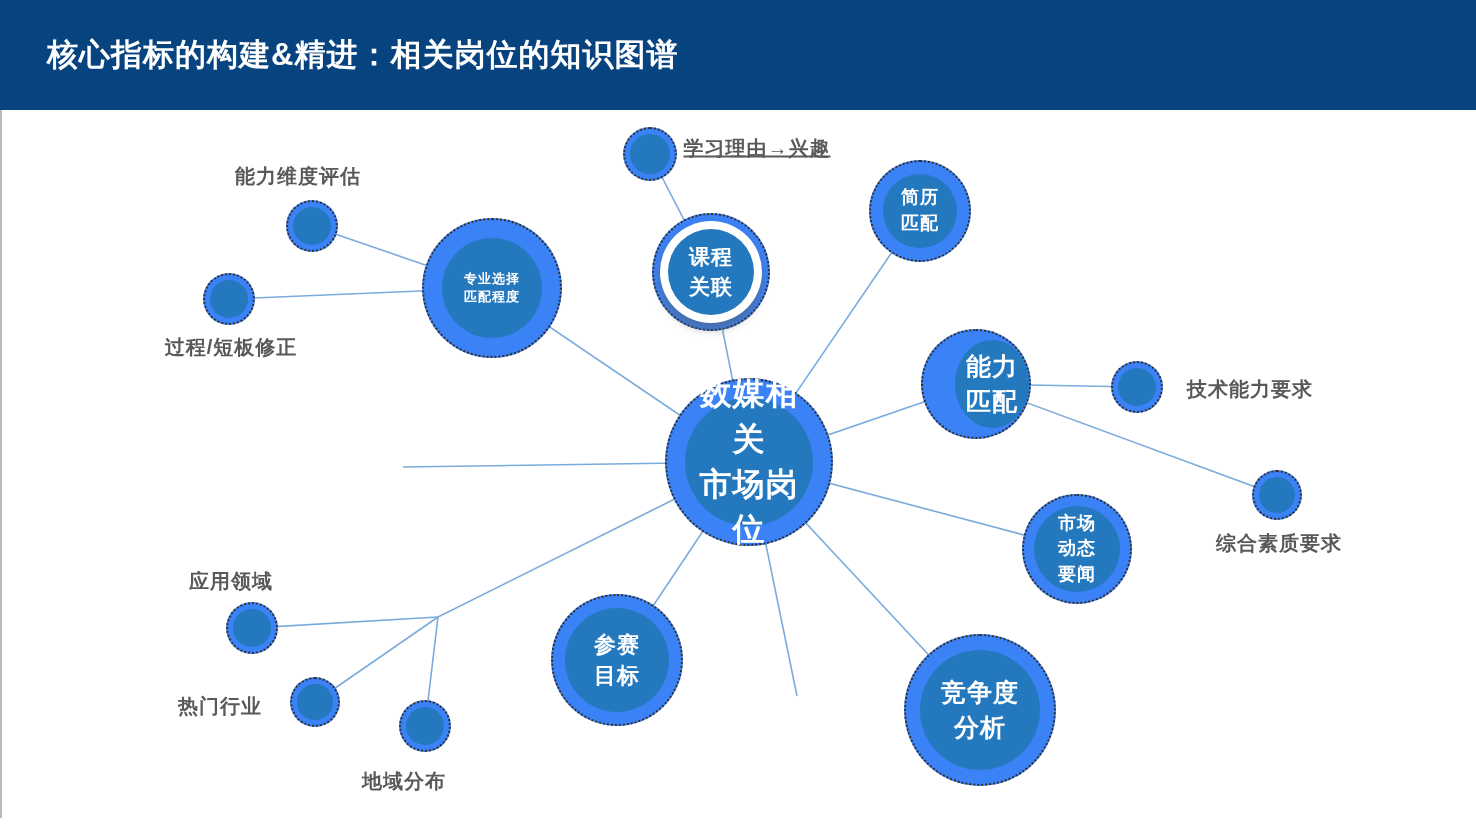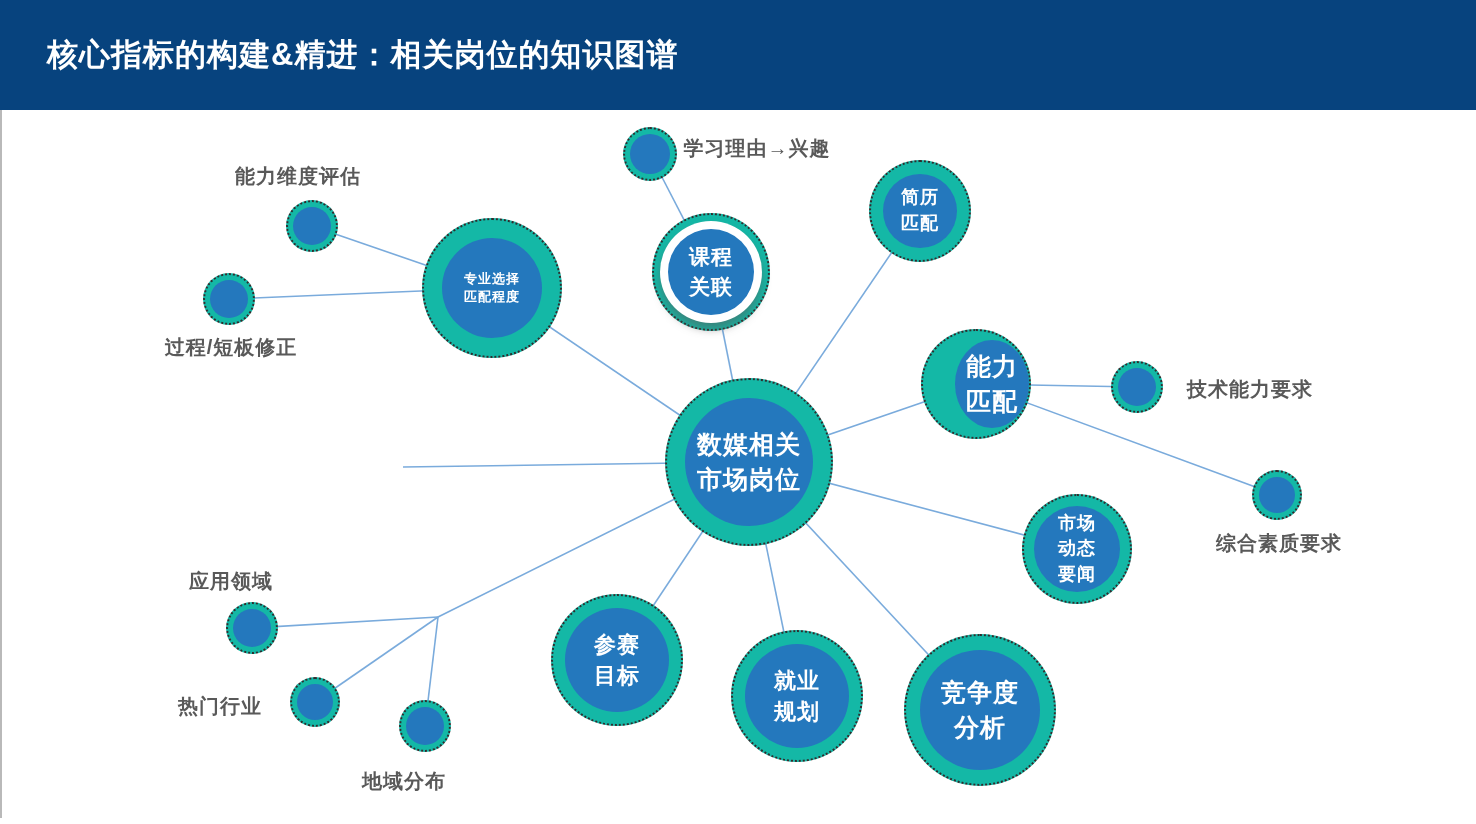--- a/index.html
+++ b/index.html
@@ -31,21 +31,21 @@
   .left-edge{
     position:absolute;left:0;top:110px;width:2px;height:708px;
     background:#b9b9b9;
   }
   .diagram{position:absolute;left:0;top:0;width:1476px;height:824px;}
   #edges{position:absolute;left:0;top:0;z-index:1;}
   .node-ring{
     position:absolute;z-index:2;
     border:2px dotted var(--ring);
     border-radius:50%;
-    background:#14b8a6;
+    background:#3b82f6;
     box-sizing:border-box;
     display:flex;align-items:center;justify-content:center;
   }
   .node-circle{
     border-radius:50%;
     background:var(--node-fill);
     color:#fff;font-weight:bold;
     display:flex;flex-direction:column;
     align-items:center;justify-content:center;
     text-align:center;letter-spacing:1px;
@@ -112,21 +112,21 @@
       <div class="node-ring" style="left: 226px; top: 602px; width: 52px; height: 52px;">
         <div class="node-circle" style="width: 38px; height: 38px;"></div>
       </div>
       <div class="node-ring" style="left: 290px; top: 677px; width: 50px; height: 50px;">
         <div class="node-circle" style="width: 36px; height: 36px;"></div>
       </div>
       <div class="node-ring" style="left: 399px; top: 700px; width: 52px; height: 52px;">
         <div class="node-circle" style="width: 38px; height: 38px;"></div>
       </div>
       <div class="node-ring" style="left: 665px; top: 378px; width: 168px; height: 168px;">
-        <div class="node-circle" style="width: 128px; height: 128px; font-size: 25px;">
+        <div class="node-circle" style="width: 128px; height: 128px; font-size: 32px;">
           <span>数媒相关</span>
           <span>市场岗位</span>
         </div>
       </div>
       <div class="node-ring" style="left: 422px; top: 218px; width: 140px; height: 140px;">
         <div class="node-circle" style="width: 100px; height: 100px; font-size: 13px;">
           <span>专业选择</span>
           <span>匹配程度</span>
         </div>
       </div>
@@ -155,34 +155,28 @@
           <span>动态</span>
           <span>要闻</span>
         </div>
       </div>
       <div class="node-ring" style="left: 551px; top: 594px; width: 132px; height: 132px; align-items: center;">
         <div class="node-circle" style="width: 104px; height: 104px; font-size: 22px;">
           <span>参赛</span>
           <span>目标</span>
         </div>
       </div>
-      <div class="node-ring" style="left: 731px; top: 630px; width: 132px; height: 132px;">
-        <div class="node-circle" style="width: 104px; height: 104px; font-size: 22px;">
-          <span>就业</span>
-          <span>规划</span>
-        </div>
-      </div>
       <div class="node-ring" style="left: 904px; top: 634px; width: 152px; height: 152px;">
         <div class="node-circle" style="width: 120px; height: 120px; font-size: 25px;">
           <span>竞争度</span>
           <span>分析</span>
         </div>
       </div>
       <div class="ext-label" style="left: 298px; top: 176px;">能力维度评估</div>
       <div class="ext-label" style="left: 231px; top: 347px;">过程/短板修正</div>
-      <div class="ext-label" style="left: 757px; top: 148px;">学习理由→兴趣</div>
+      <div class="ext-label" style="left: 757px; top: 148px; text-decoration: underline;">学习理由→兴趣</div>
       <div class="ext-label" style="left: 1250px; top: 389px;">技术能力要求</div>
       <div class="ext-label" style="left: 1279px; top: 543px;">综合素质要求</div>
       <div class="ext-label" style="left: 231px; top: 581px;">应用领域</div>
       <div class="ext-label" style="left: 220px; top: 706px;">热门行业</div>
       <div class="ext-label" style="left: 404px; top: 781px;">地域分布</div>
     </div>
 </div>
 
 </body></html>

